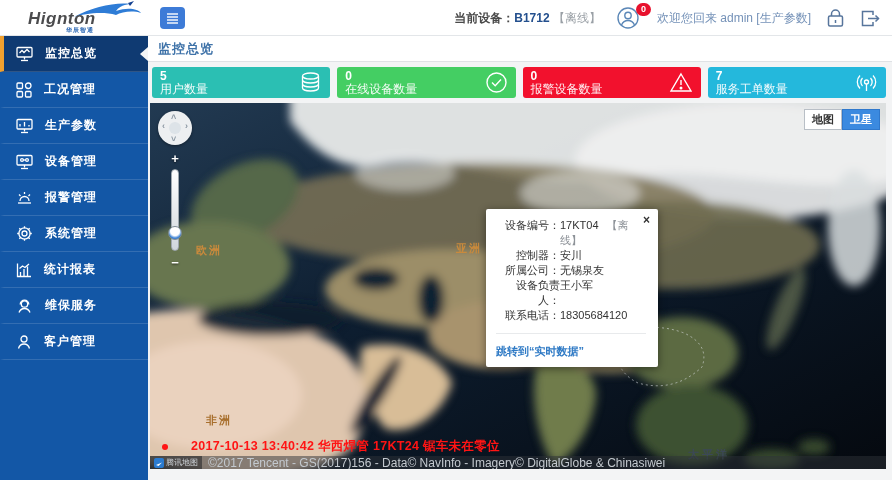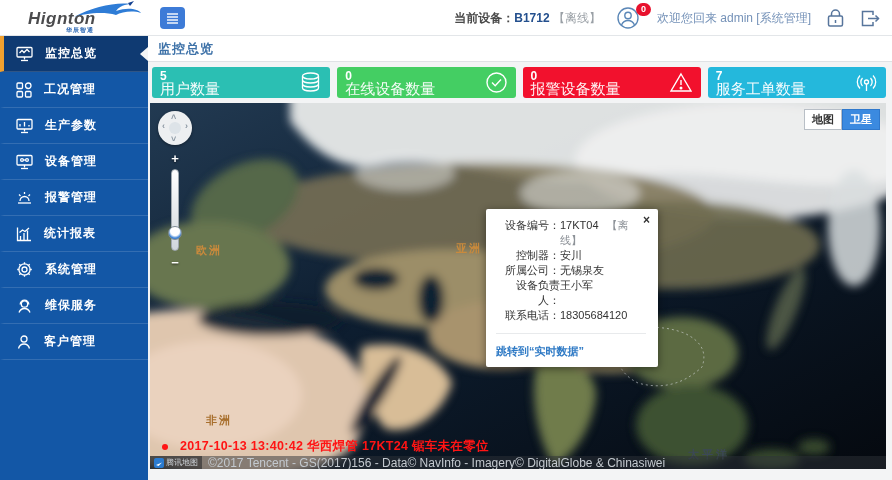--- a/index.html
+++ b/index.html
@@ -29,21 +29,21 @@
   .side-item.active { background:#0f3a72; border-left-color:#f0a02f; }
   .side-item.active::after { content:""; position:absolute; right:0; top:50%; margin-top:-7px; border-top:7px solid transparent; border-bottom:7px solid transparent; border-right:8px solid #f3f4f5; }
 
   
   .main { position:absolute; left:148px; top:36px; width:744px; height:444px; background:#f3f4f5; }
   .title-bar { height:26px; background:#fff; border-bottom:1px solid #dfe2e5; display:flex; align-items:center; padding-left:10px; }
   .page-title { font-size:13px; font-weight:bold; color:#3e72a8; letter-spacing:1px; }
   .cards { display:flex; gap:7px; padding:5px 6px 5px 4px; }
   .card { flex:1; height:31px; border-radius:3px; position:relative; padding:2px 8px; color:#fff; overflow:hidden; }
   .card .num { font-size:12px; font-weight:bold; line-height:14px; }
-  .card .lbl { font-size:15px; line-height:12px; opacity:.95; }
+  .card .lbl { font-size:12px; line-height:12px; opacity:.95; }
   .card .cicon { position:absolute; right:8px; top:4px; }
 
   
   .map { position:relative; margin-left:2px; width:736px; height:366px; background:#0a1420; overflow:hidden; }
   .map svg.terrain { position:absolute; left:0; top:0; }
   .map-label { position:absolute; font-weight:bold; white-space:nowrap; }
   .lbl-europe { left:46px; top:140px; font-size:11px; color:#c98a3c; letter-spacing:2px; }
   .lbl-asia { left:306px; top:138px; font-size:11px; color:#c98a3c; letter-spacing:2px;font-family:Liberation Serif, serif; }
   .lbl-africa { left:56px; top:310px; font-size:11px; color:#a86f2d; letter-spacing:2px; }
   .lbl-china { left:370px; top:230px; font-size:11px; color:#c42222; letter-spacing:10px; }
@@ -70,21 +70,21 @@
   .prow { display:flex; font-size:11px; color:#333; line-height:15px; }
   .prow .pl { width:64px; text-align:right; flex:none; }
   .prow .pv { flex:1; }
   .prow .px { color:#8d9298; margin-left:8px; }
   .popup-divider { border-top:1px solid #e8eaec; margin:10px 0 7px; }
   .popup-link { font-size:11px; font-weight:bold; color:#2f7ac5; cursor:pointer; }
   .popup-tail { position:absolute; left:404px; top:224px; width:0; height:0; border-top:19px solid #fff; border-left:17px solid transparent; filter:drop-shadow(0 2px 2px rgba(0,0,0,.3)); z-index:9; }
   .pin { position:absolute; left:413px; top:239px; z-index:8; }
 
   
-  .map-alert { position:absolute; left:12px; bottom:14px; display:flex; align-items:center; gap:12px; z-index:6; }
+  .map-alert { position:absolute; left:12px; bottom:14px; display:flex; align-items:center; gap:23px; z-index:6; }
   .alert-dot { width:6px; height:6px; border-radius:50%; background:#ff1414; }
   .alert-text { font-size:12.5px; font-weight:bold; color:#ff1414; letter-spacing:.3px; }
   .attribution { position:absolute; left:0; bottom:0; width:100%; height:13px; display:flex; align-items:center; gap:6px; background:rgba(45,50,55,.5); z-index:6; }
   .attr-logo { display:flex; align-items:center; gap:2px; background:rgba(10,15,20,.45); height:13px; padding:0 4px; }
   .attr-logo-txt { font-size:8px; color:#cfd4d9; }
   .attr-text { font-size:12px; color:#c3c9cf; }
 </style>
 </head>
 <body>
 
@@ -119,21 +119,21 @@
       <div class="user-wrap">
         <svg width="24" height="24" viewBox="0 0 24 24" fill="none" stroke="#5b87b7" stroke-width="1.4">
           <circle cx="12" cy="12" r="10"></circle>
             <circle cx="12" cy="9.5" r="3.2"></circle>
             <path d="M5.5,19 C7,15.5 10,14.5 12,14.5 C14,14.5 17,15.5 18.5,19"></path>
         </svg>
         <span class="badge">0</span>
       </div>
       <div class="welcome">
         <span>欢迎您回来</span>
-        <span>admin [系统管理]</span>
+        <span>admin [生产参数]</span>
       </div>
       <div class="hicon">
         <svg width="19" height="20" viewBox="0 0 19 20" fill="none" stroke="#57759c" stroke-width="1.5">
           <rect x="2.5" y="8" width="14" height="10" rx="1.5"></rect>
             <path d="M5.5,8 V6 a4,4 0 0 1 8,0 V8"></path>
             <line x1="9.5" y1="12" x2="9.5" y2="15"></line>
         </svg>
       </div>
       <div class="hicon">
         <svg width="20" height="19" viewBox="0 0 20 19" fill="none" stroke="#57759c" stroke-width="1.5">
@@ -188,34 +188,34 @@
       <svg width="17" height="16" viewBox="0 0 17 16" fill="none" stroke="#fff" stroke-width="1.3">
         <path d="M4,11 a4.5,4.5 0 0 1 9,0"></path>
           <line x1="2" y1="13" x2="15" y2="13"></line>
           <line x1="8.5" y1="2" x2="8.5" y2="4"></line>
           <line x1="3" y1="4.5" x2="4.5" y2="6"></line>
           <line x1="14" y1="4.5" x2="12.5" y2="6"></line>
       </svg>
       <span class="slabel">报警管理</span>
     </div>
     <div class="side-item">
+      <svg width="17" height="17" viewBox="0 0 17 17" fill="none" stroke="#fff" stroke-width="1.3">
+        <circle cx="8.5" cy="8.5" r="2.5"></circle>
+        <path d="M8.5,1.2 v2 M8.5,13.8 v2 M1.2,8.5 h2 M13.8,8.5 h2 M3.3,3.3 l1.5,1.5 M12.2,12.2 l1.5,1.5 M13.7,3.3 l-1.5,1.5 M4.8,12.2 l-1.5,1.5"></path>
+        <circle cx="8.5" cy="8.5" r="5.6"></circle>
+      </svg>
+      <span class="slabel">系统管理</span>
+    </div>
+    <div class="side-item">
       <svg width="16" height="16" viewBox="0 0 16 16" fill="none" stroke="#fff" stroke-width="1.3">
         <path d="M1.5,1.5 V14.5 H15"></path>
           <path d="M4.5,14 V10 M8,14 V7 M11.5,14 V4.5"></path>
           <path d="M3.5,6.5 l3,-2.5 2.5,1.5 4,-3.5"></path>
       </svg>
       <span class="slabel">统计报表</span>
-    </div>
-    <div class="side-item">
-      <svg width="17" height="17" viewBox="0 0 17 17" fill="none" stroke="#fff" stroke-width="1.3">
-        <circle cx="8.5" cy="8.5" r="2.5"></circle>
-        <path d="M8.5,1.2 v2 M8.5,13.8 v2 M1.2,8.5 h2 M13.8,8.5 h2 M3.3,3.3 l1.5,1.5 M12.2,12.2 l1.5,1.5 M13.7,3.3 l-1.5,1.5 M4.8,12.2 l-1.5,1.5"></path>
-        <circle cx="8.5" cy="8.5" r="5.6"></circle>
-      </svg>
-      <span class="slabel">系统管理</span>
     </div>
     <div class="side-item">
       <svg width="17" height="16" viewBox="0 0 17 16" fill="none" stroke="#fff" stroke-width="1.3">
         <circle cx="8.5" cy="6" r="3.2"></circle>
           <path d="M3,14.5 C4.2,11.5 6.5,10.5 8.5,10.5 C10.5,10.5 12.8,11.5 14,14.5"></path>
           <path d="M4.2,6.5 a4.3,4.3 0 0 1 8.6,0"></path>
       </svg>
       <span class="slabel">维保服务</span>
     </div>
     <div class="side-item">

